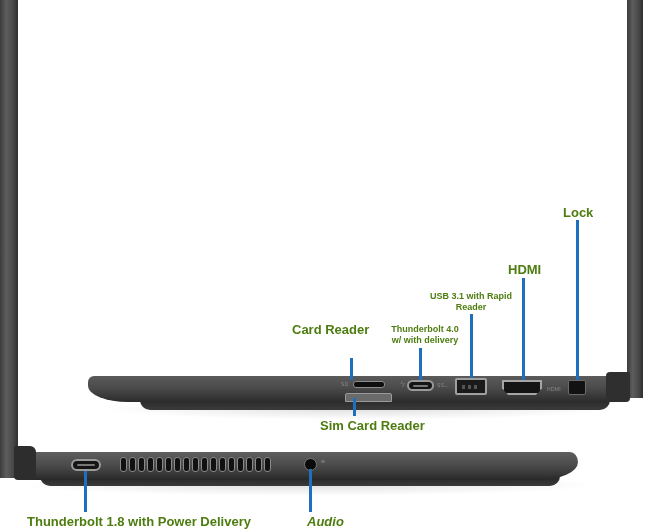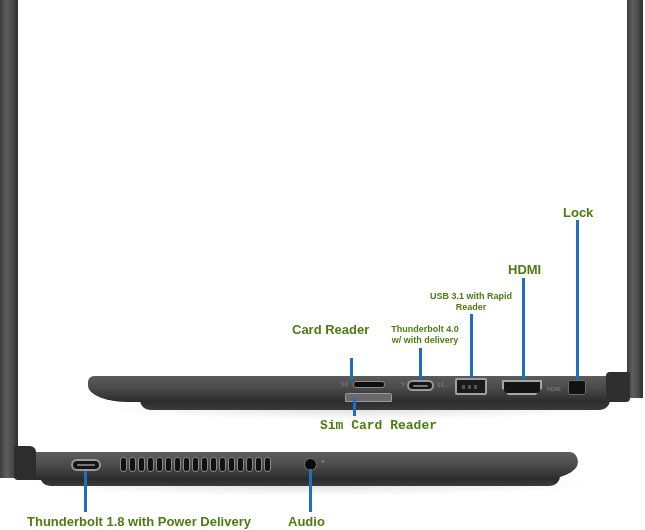--- a/index.html
+++ b/index.html
@@ -104,21 +104,21 @@
   <div class="vent"></div>
 </div>
 
 <div class="port audio" style="left:304px;top:458px;width:11px;height:11px;"></div>
 <span class="abs" style="left:320px;top:458px;color:#888;font-size:7px;">⚭</span>
 
 <div class="lbl lbl-lg" style="left:284px;top:322px;margin-left:8px;">Card Reader</div>
 <div class="line" style="left:350px;top:358px;height:22px;"></div>
 
 <div class="line" style="left:353px;top:398px;height:18px;"></div>
-<div class="lbl lbl-lg" style="left:320px;top:418px;font-family:Liberation Mono, monospace;">Sim Card Reader</div>
+<div class="lbl lbl-lg" style="left:320px;top:418px;">Sim Card Reader</div>
 
 <div class="lbl lbl-sm" style="left:385px;top:324px;width:80px;">
   <div>Thunderbolt 4.0</div>
   <div>w/ with delivery</div>
 </div>
 <div class="line" style="left:419px;top:348px;height:32px;"></div>
 
 <div class="lbl lbl-sm" style="left:426px;top:291px;width:90px;text-align:center;">
   <div>USB 3.1 with Rapid</div>
   <div>Reader</div>
@@ -128,13 +128,13 @@
 <div class="lbl lbl-lg" style="left:508px;top:262px;">HDMI</div>
 <div class="line" style="left:522px;top:278px;height:102px;"></div>
 
 <div class="lbl lbl-lg" style="left:563px;top:205px;">Lock</div>
 <div class="line" style="left:576px;top:220px;height:160px;"></div>
 
 <div class="line" style="left:84px;top:471px;height:41px;"></div>
 <div class="lbl lbl-lg" style="left:27px;top:514px;">Thunderbolt 1.8 with Power Delivery</div>
 
 <div class="line" style="left:309px;top:469px;height:43px;"></div>
-<div class="lbl lbl-lg" style="left:288px;top:514px;">Audio</div>
+<div class="lbl lbl-lg" style="left:307px;top:514px;font-style:italic;">Audio</div>
 
 </body></html>

